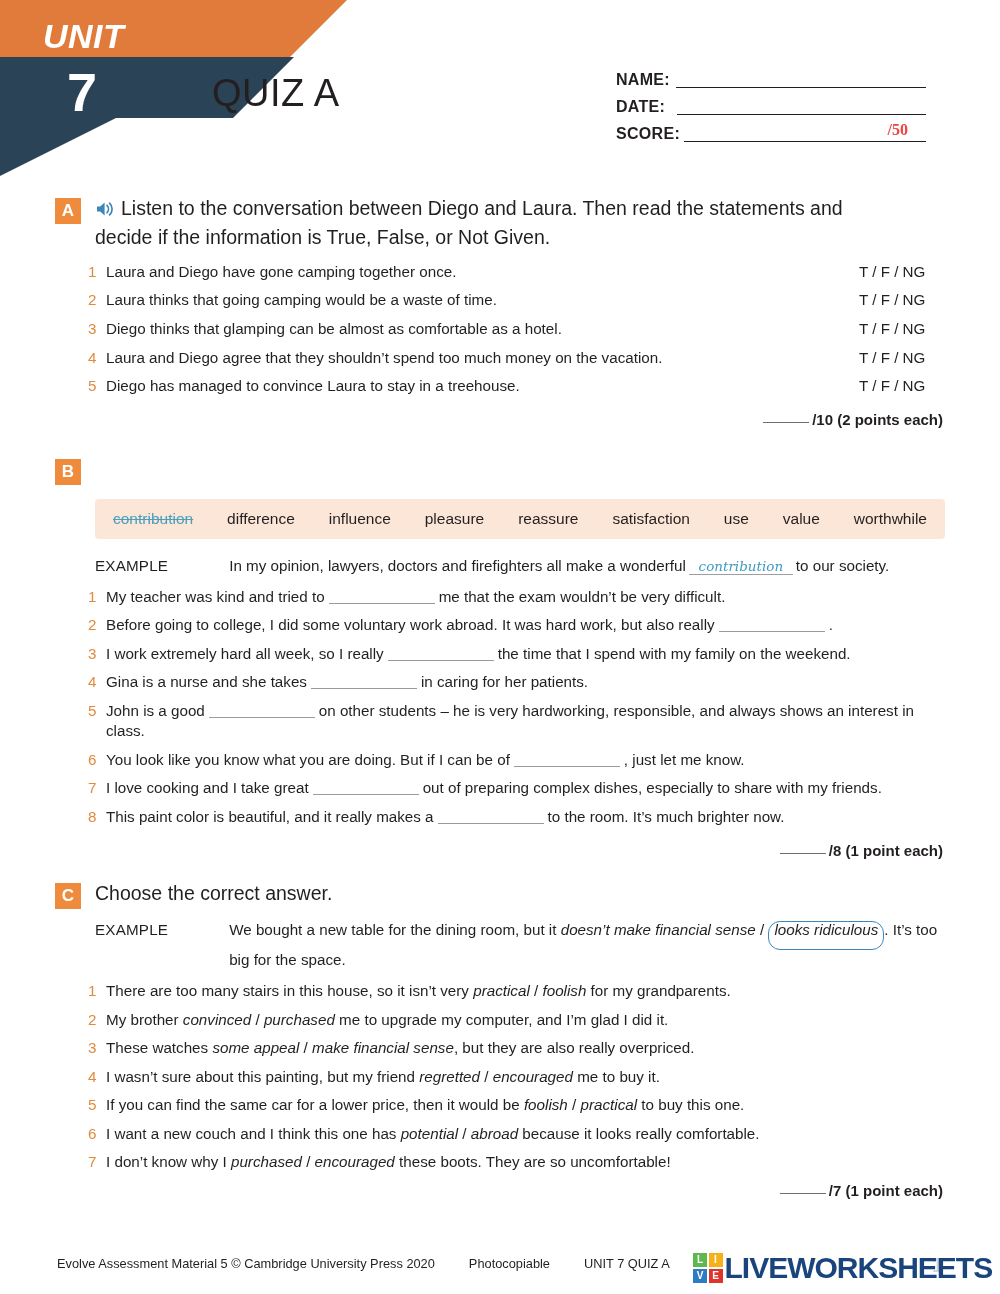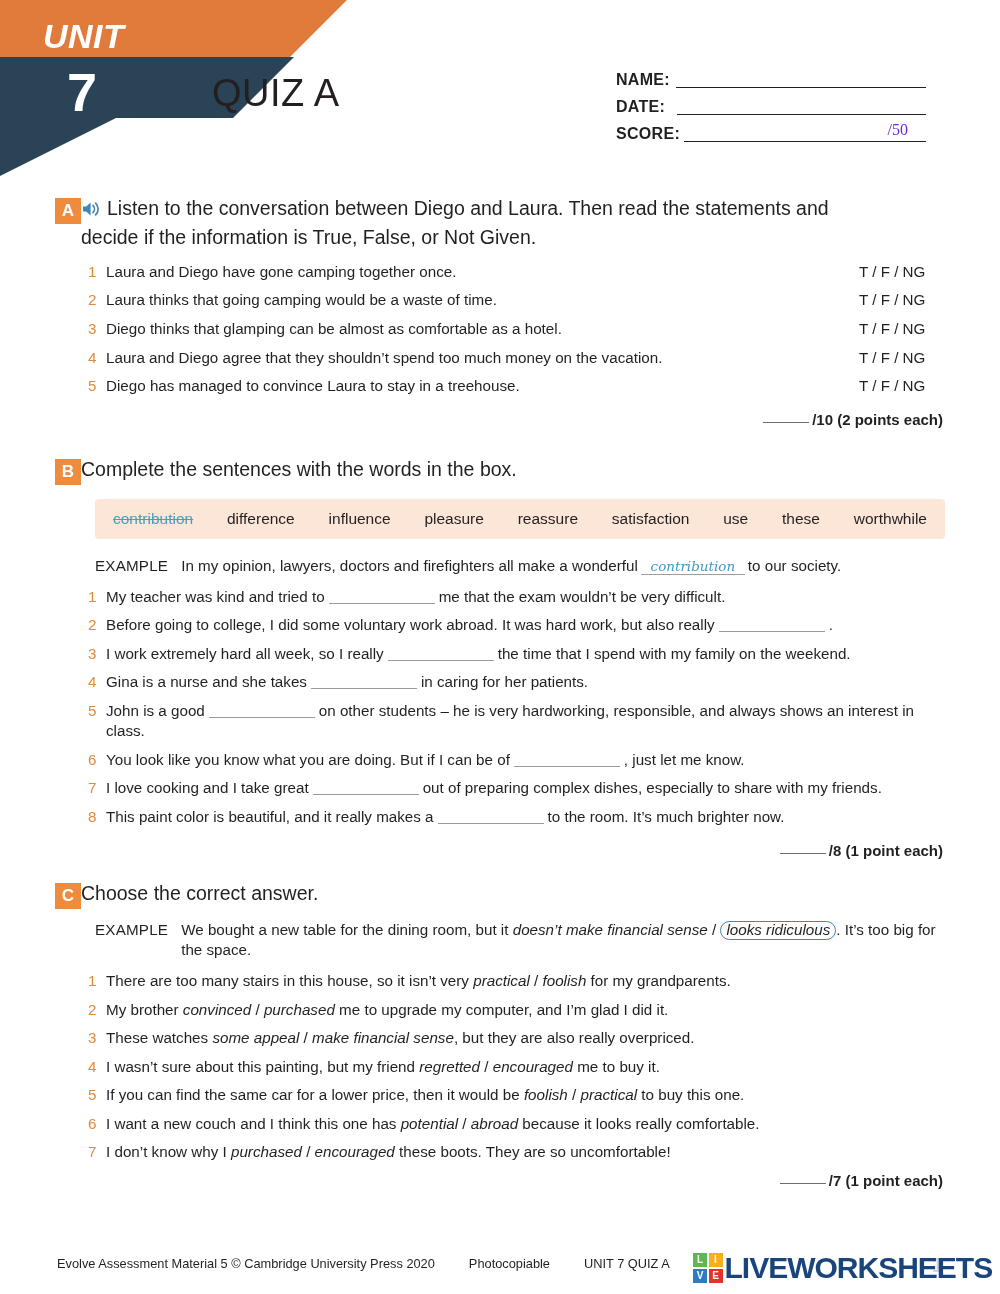--- a/index.html
+++ b/index.html
@@ -110,22 +110,23 @@
     height: 1px;
     position: relative;
   }
   .meta-rule.name { margin-left: 6px; }
   .meta-rule.date { margin-left: 12px; }
   .score-val {
     position: absolute;
     right: 18px;
     bottom: 2px;
     font-size: 16px;
-    color: #6d28d9;
+    color: #ef4444;
     font-family: "Liberation Serif", serif;
+    font-weight: bold;
   }
 
   
   .section { position: relative; }
   .sec-head {
     display: flex;
     align-items: flex-start;
     padding-left: 55px;
   }
   .sec-badge {
@@ -134,20 +135,21 @@
     color: #ffffff;
     font-size: 17px;
     font-weight: bold;
     display: flex;
     align-items: center;
     justify-content: center;
     flex: 0 0 auto;
     margin-top: 2px;
   }
   .sec-title {
+    margin-left: 14px;
     font-size: 19.5px;
     line-height: 1.33;
     color: #231f20;
     max-width: 760px;
   }
   .spk {
     display: inline-block;
     vertical-align: -3px;
     margin-right: 6px;
   }
@@ -209,20 +211,21 @@
     text-decoration-color: #4A9FBE;
   }
 
   .example-row {
     display: flex;
     padding-left: 95px;
     padding-right: 55px;
     margin-top: 17px;
     font-size: 15.2px;
     line-height: 1.35;
+    gap: 48px;
   }
   .ex-label {
     flex: 0 0 auto;
     margin-right: 13px;
     font-size: 15.2px;
     letter-spacing: 0.2px;
   }
   .ex-body { flex: 1; }
 
   .answered {
@@ -245,21 +248,21 @@
     margin: 0 4px;
     height: 13px;
     vertical-align: -2px;
   }
 
   
   .circled {
     display: inline-block;
     border: 1.6px solid #3E86B5;
     border-radius: 12px;
-    padding: 0px 5px 1px 5px;
+    padding: 0px 5px 11px 5px;
     font-style: italic;
     line-height: 1.1;
   }
 
   em { font-style: italic; }
 
   
   .footer {
     position: absolute;
     left: 0; bottom: 0;
@@ -391,32 +394,31 @@
   </div>
 
   <div class="points">
     <span class="blank"></span><span>/10 (2 points each)</span>
   </div>
 </div>
 
 <div class="section" style="margin-top:29px;">
   <div class="sec-head">
     <div class="sec-badge">B</div>
-    <div class="sec-title">Complete the sentences with the words in the box.</div>
   </div>
 
   <div class="wordbox">
     <span class="word used">contribution</span>
     <span class="word">difference</span>
     <span class="word">influence</span>
     <span class="word">pleasure</span>
     <span class="word">reassure</span>
     <span class="word">satisfaction</span>
     <span class="word">use</span>
-    <span class="word">these</span>
+    <span class="word">value</span>
     <span class="word">worthwhile</span>
   </div>
 
   <div class="example-row">
     <span class="ex-label">EXAMPLE</span>
     <span class="ex-body"><span>In my opinion, lawyers, doctors and firefighters all make a wonderful</span><span class="answered">contribution</span><span>to our society.</span></span>
   </div>
 
   <div class="qlist" style="margin-top:10px;">
     <div class="qrow">

